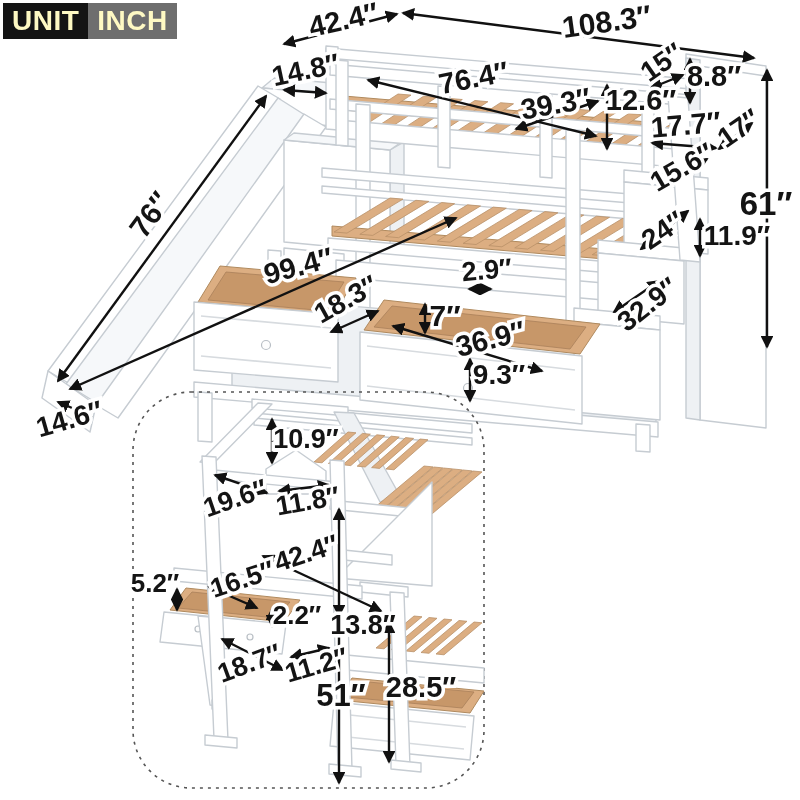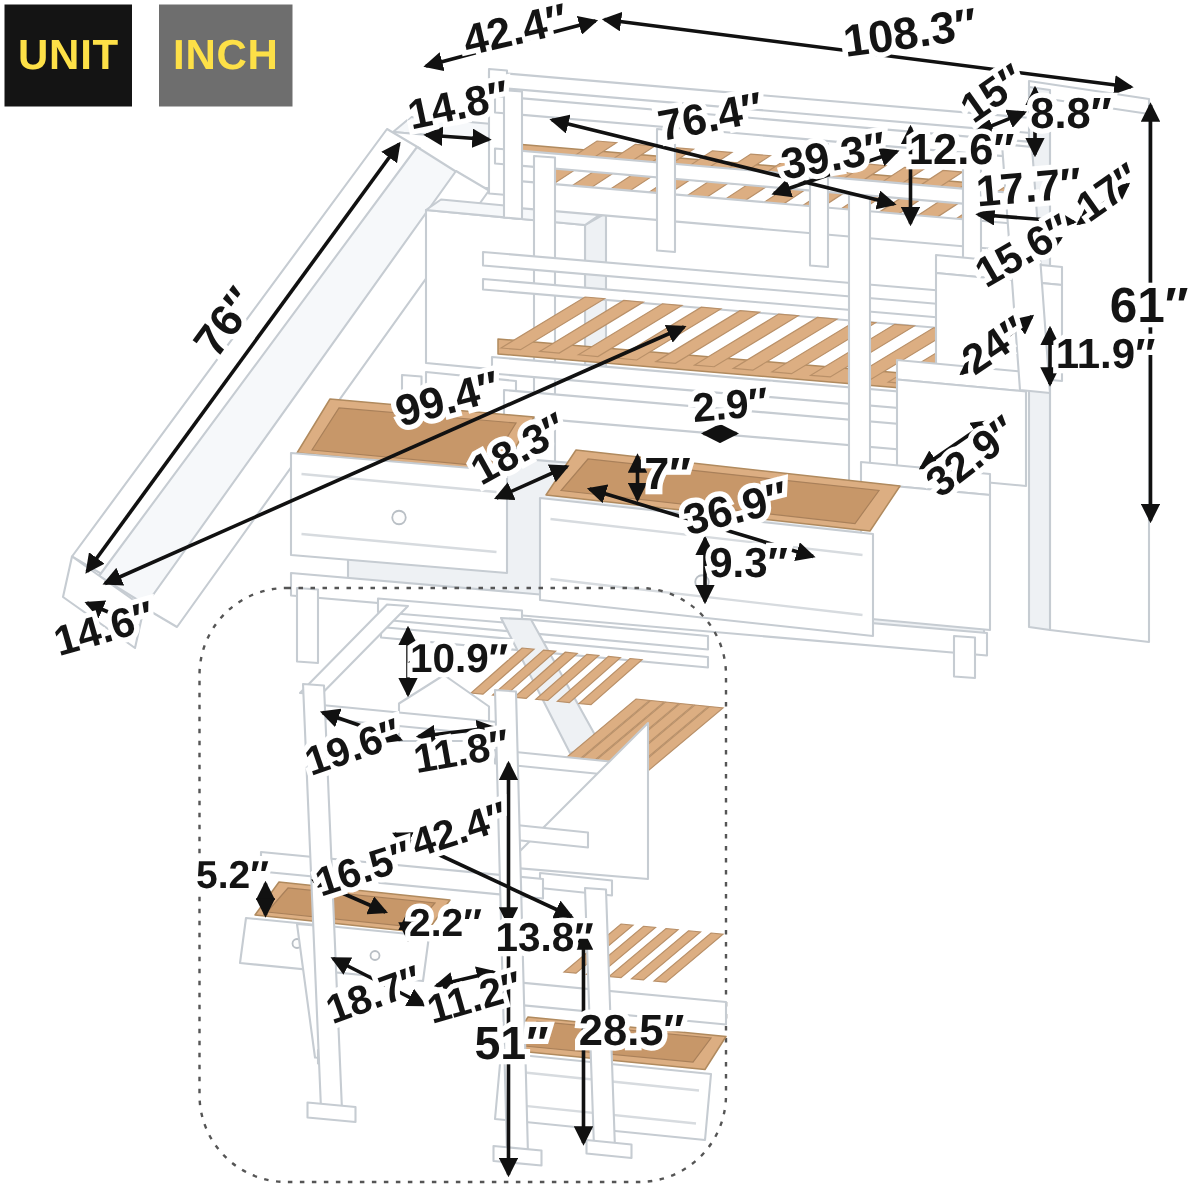--- a/index.html
+++ b/index.html
@@ -1,23 +1,23 @@
 <!DOCTYPE html>
 <html><head>
 <meta charset="utf-8">
 <style>
   html,body{margin:0;padding:0;background:#fff;}
   .stage{position:relative;width:800px;height:800px;background:#ffffff;overflow:hidden;
          font-family:"Liberation Sans", sans-serif;}
   svg{position:absolute;left:0;top:0;}
   .badge{position:absolute;left:3px;top:3px;display:flex;z-index:5;}
-  .badge span{display:block;height:36px;line-height:36px;padding:16px 9px;
-              font-weight:bold;font-size:28px;color:#fde047;letter-spacing:.5px;}
+  .badge span{display:block;height:36px;line-height:36px;padding:0 9px;
+              font-weight:bold;font-size:28px;color:#fef9c3;letter-spacing:.5px;}
   .badge .u{background:#141414;}
-  .badge .i{background:#6e6e6e;margin-left:18px;}
+  .badge .i{background:#6e6e6e;margin-left:0;}
   .art{fill:#ffffff;stroke:#c6ccd2;stroke-width:1.4;stroke-linejoin:round;}
   .art.shade{fill:#eef1f4;}
   .art.lite{fill:#f6f8fa;}
   .wood{fill:#dcae82;stroke:#b08a5e;stroke-width:1;stroke-linejoin:round;}
   .woodin{fill:#c79769;stroke:#a9805a;stroke-width:.8;}
   .mold{stroke:#d7dbdf;stroke-width:1.6;fill:none;}
   .knob{fill:#fdfdfd;stroke:#b9bfc5;stroke-width:1.2;}
   .dimline{stroke:#111;stroke-width:2.4;fill:none;}
   .dimtext{font-weight:bold;fill:#141414;stroke:#ffffff;stroke-width:7px;
            paint-order:stroke fill;text-anchor:middle;

